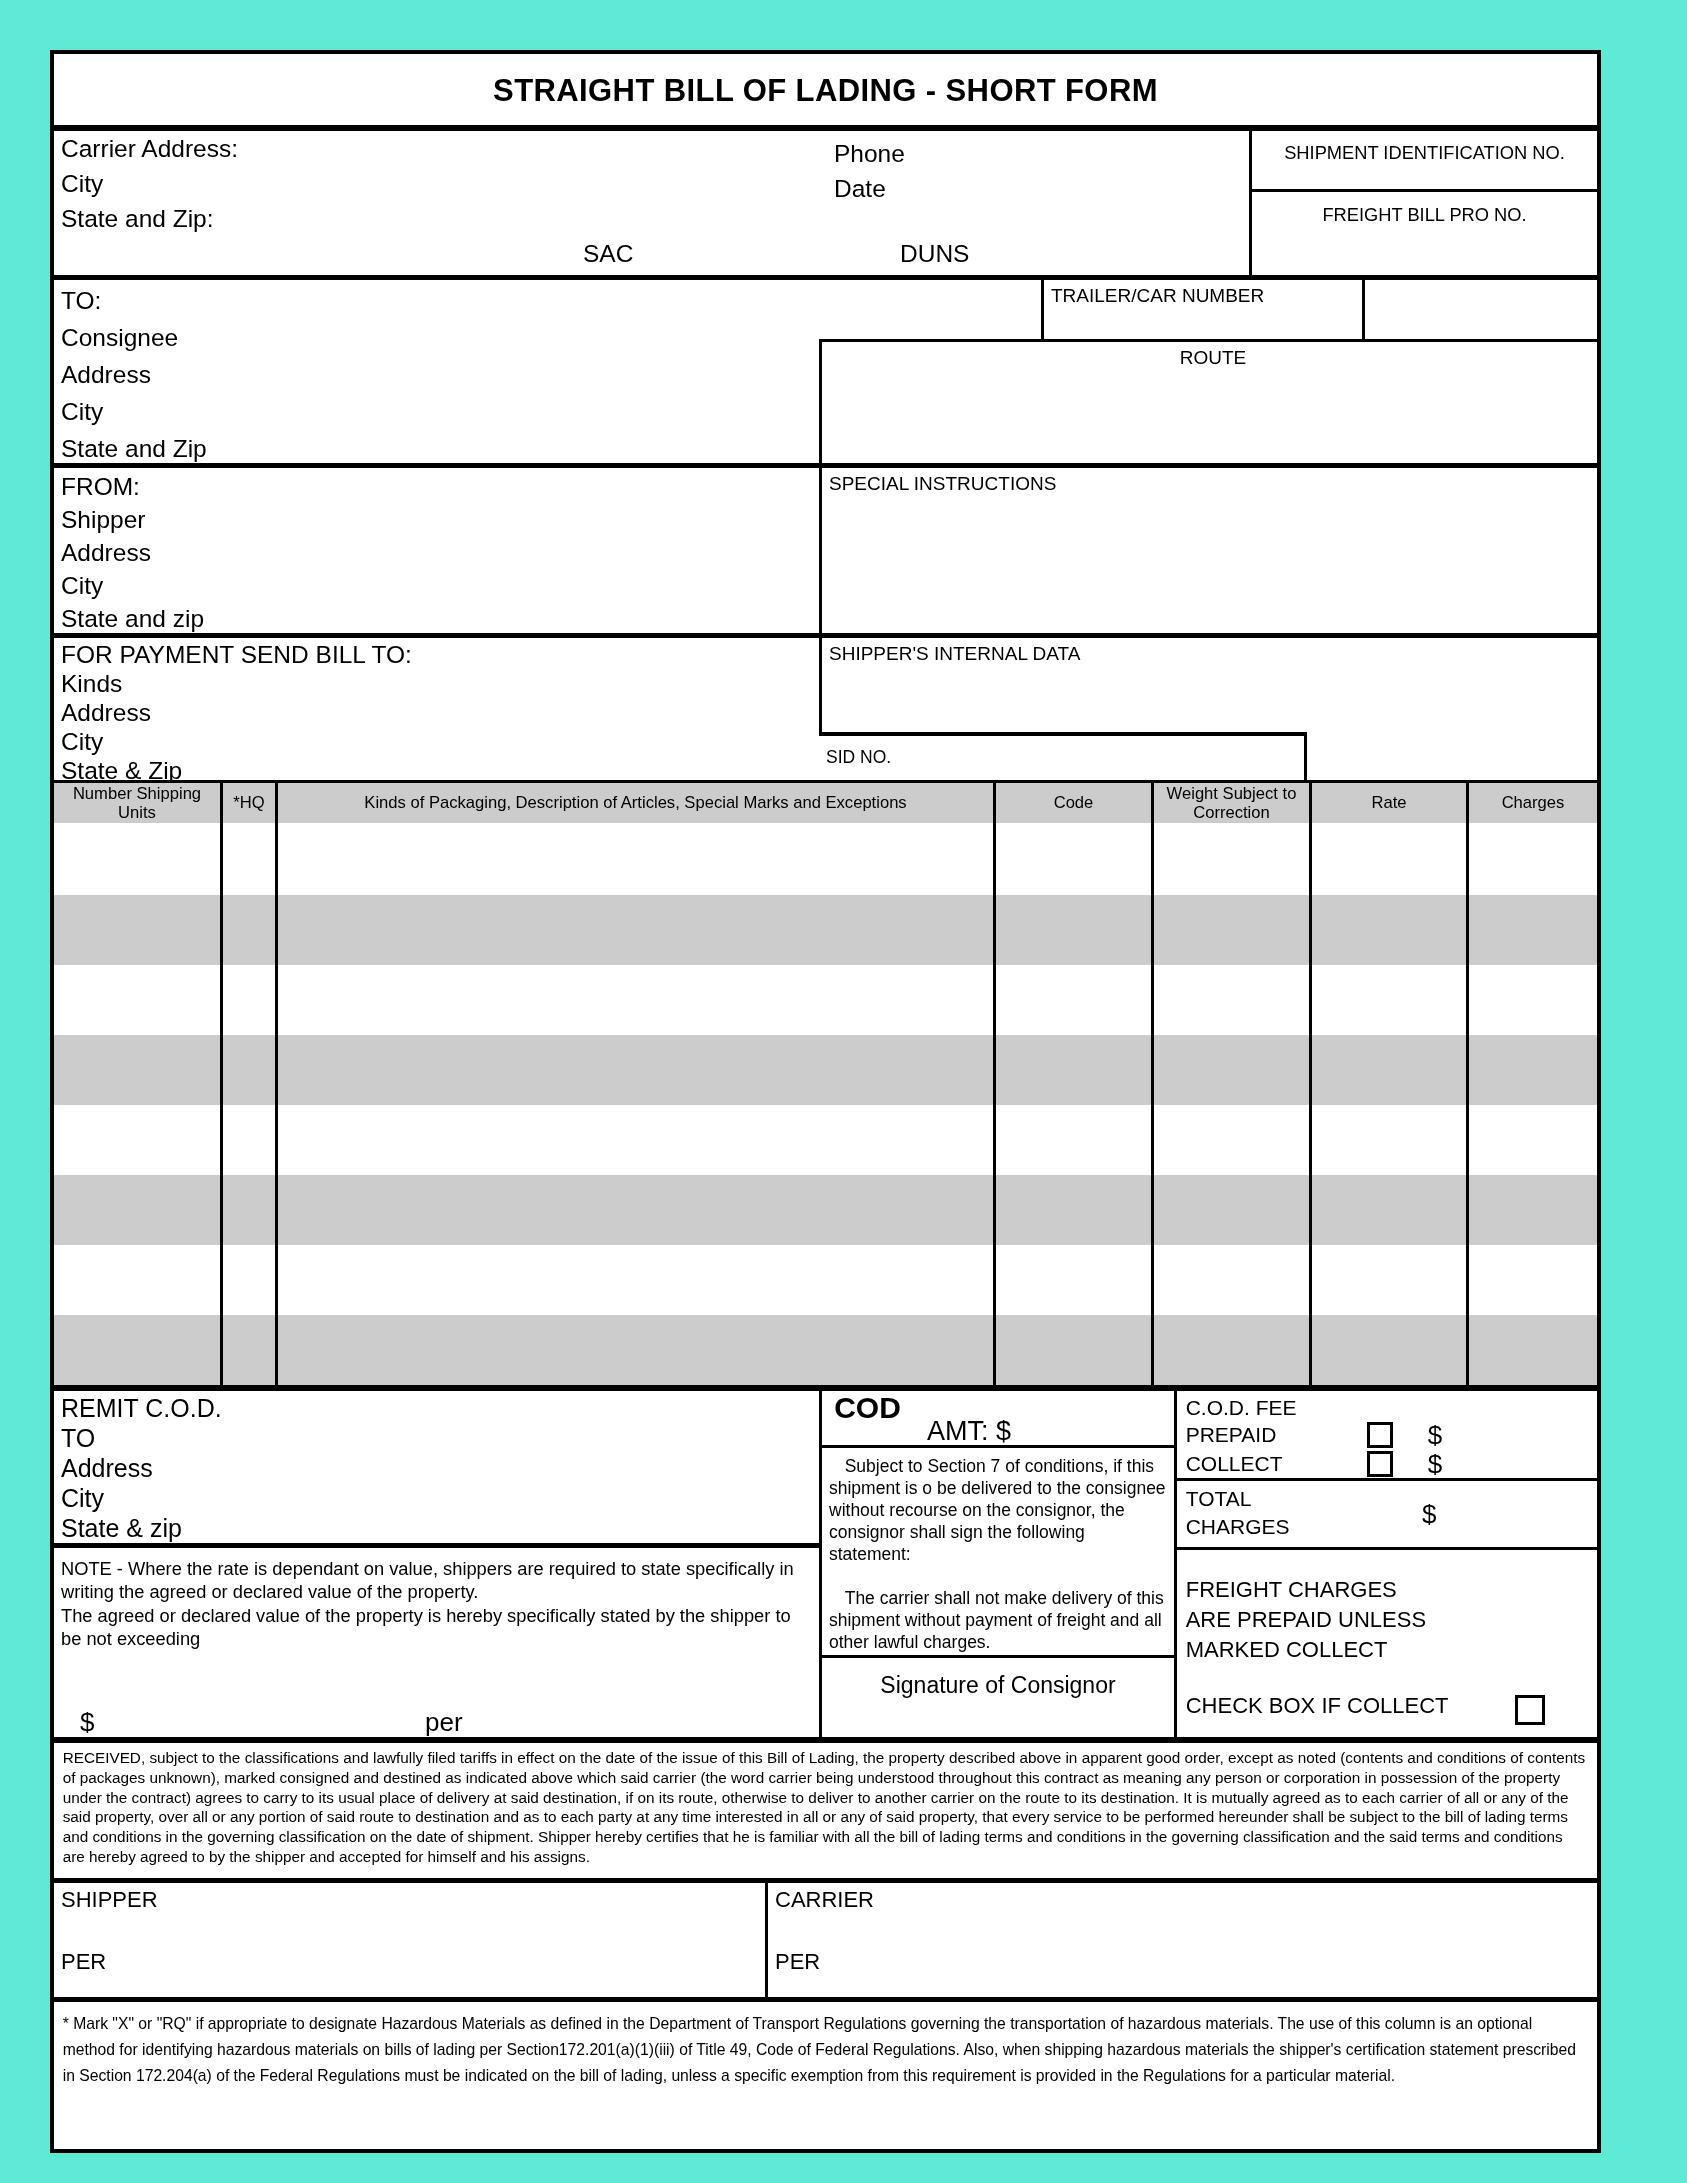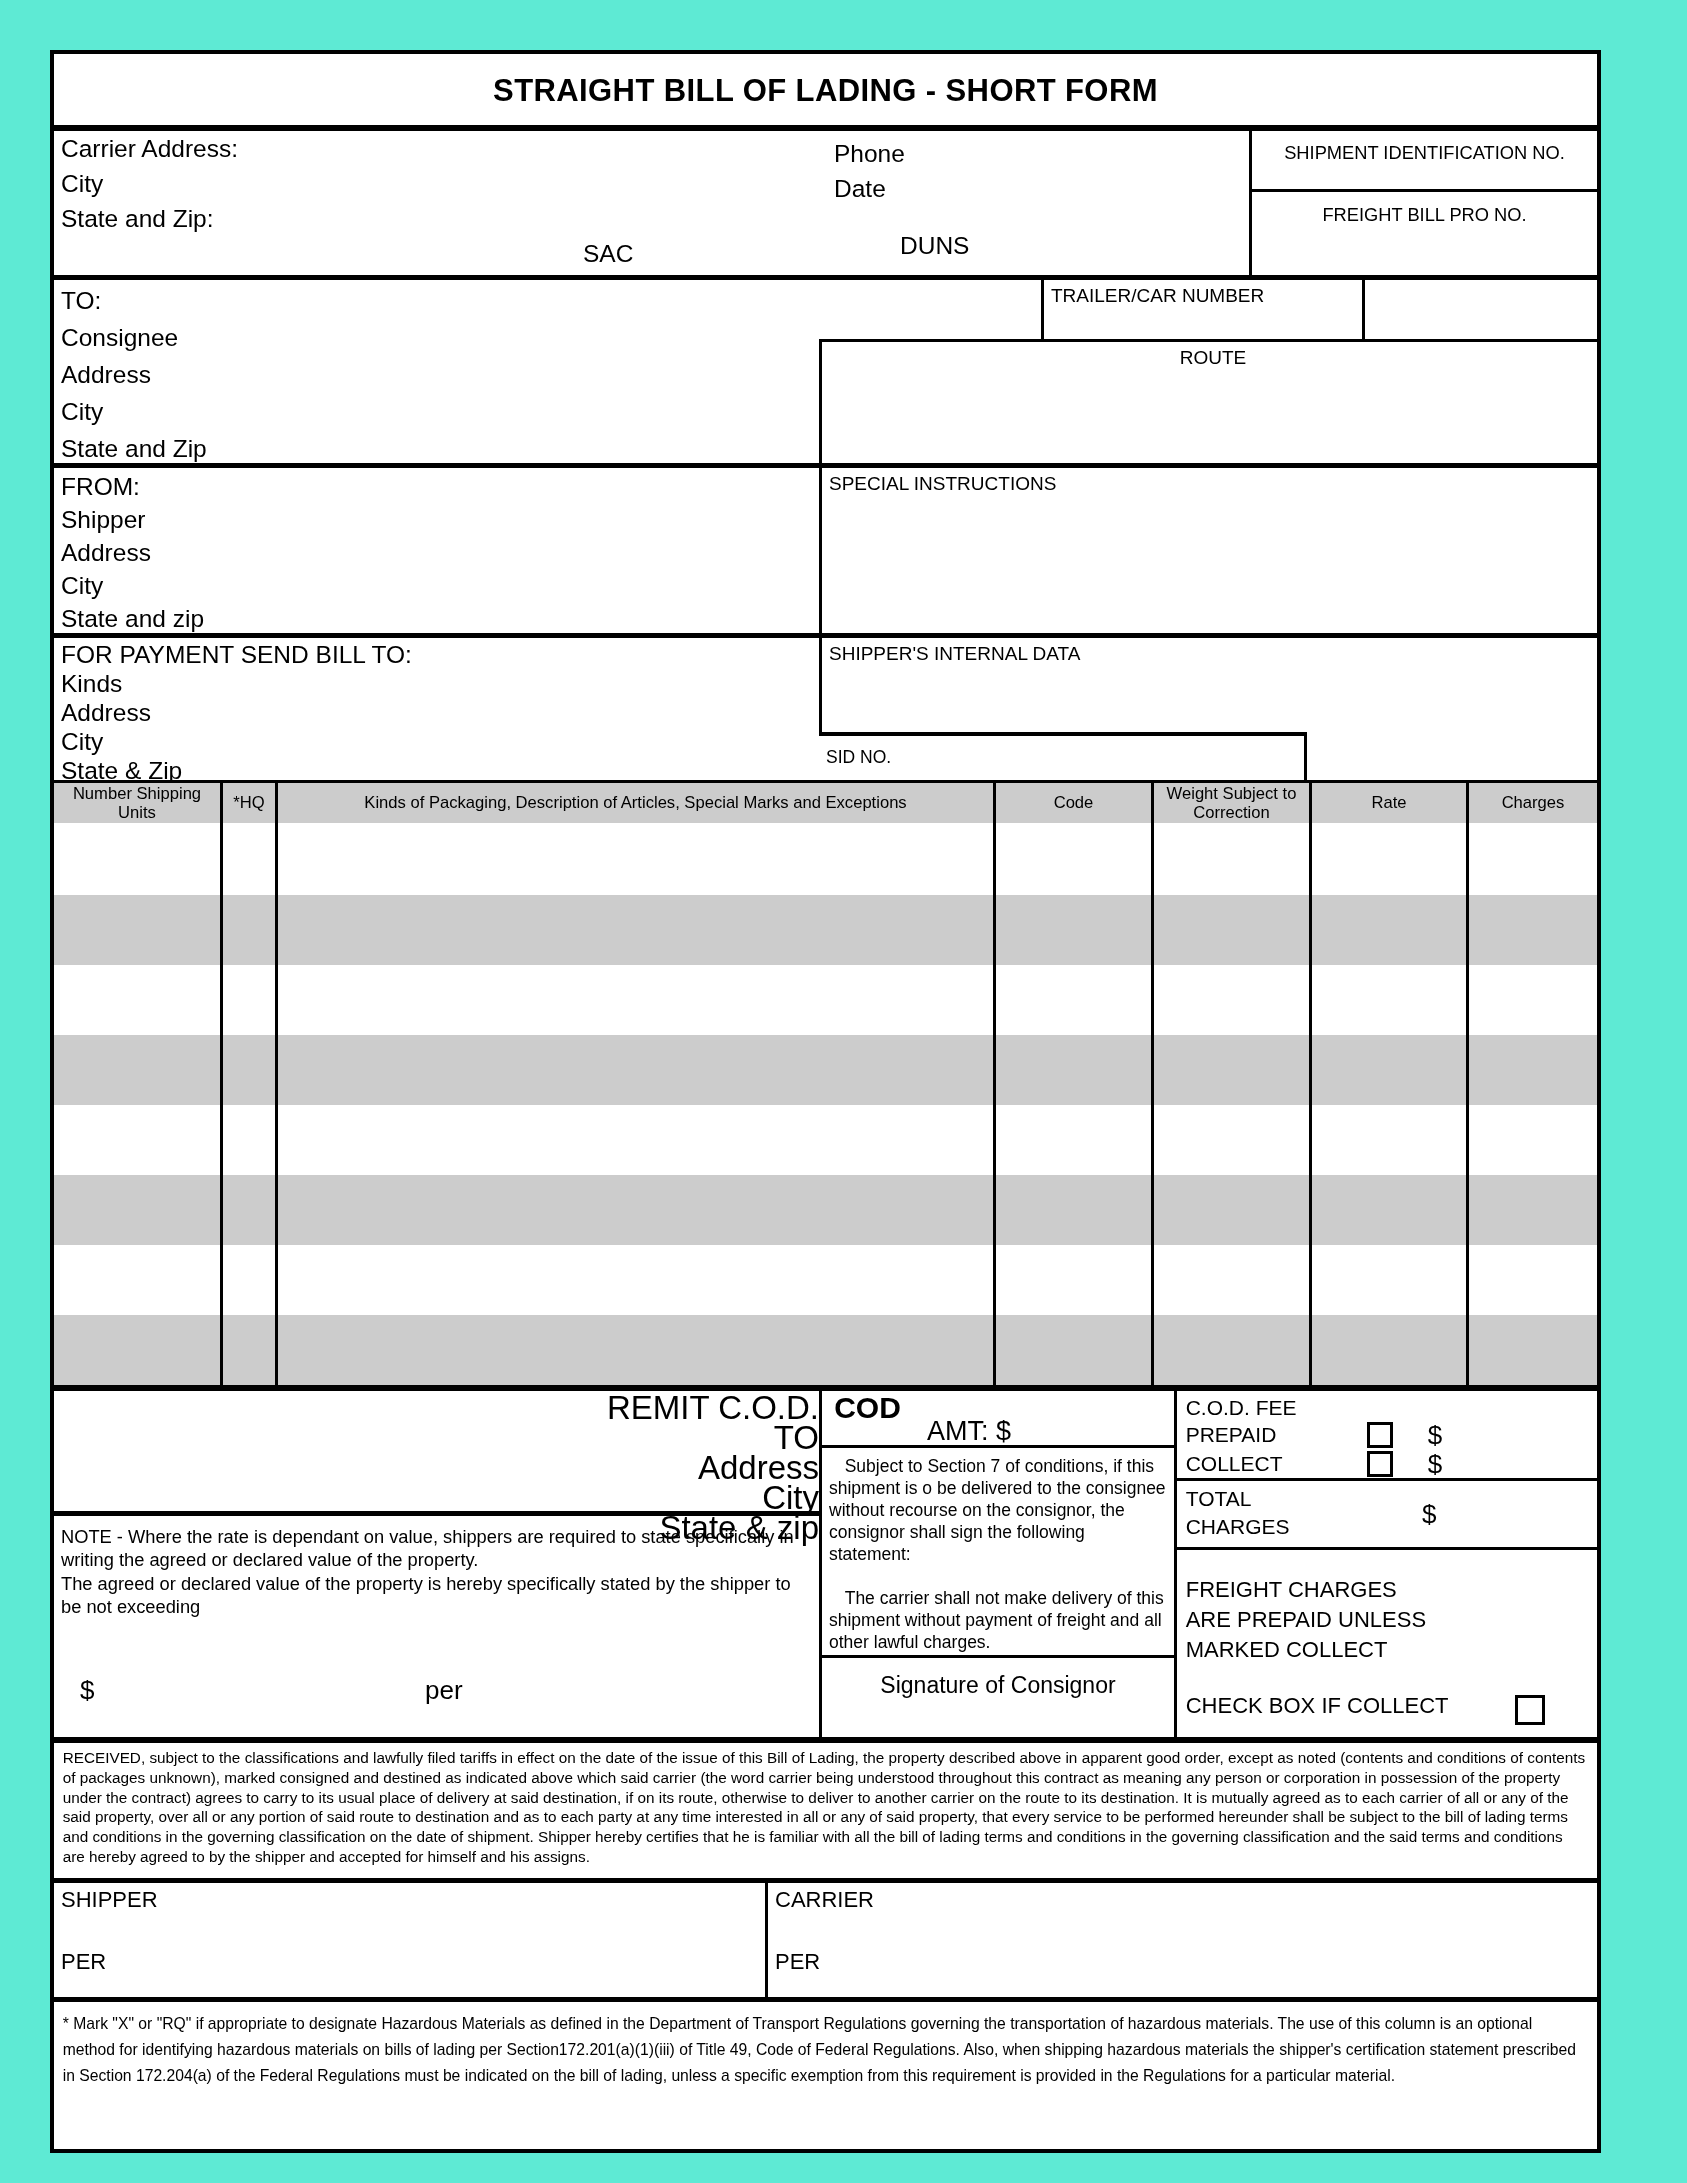--- a/index.html
+++ b/index.html
@@ -45,21 +45,21 @@
   .c0{width:166px;flex:none;} .c1{width:55px;flex:none;} .c2{width:718px;flex:none;}
   .c3{width:158px;flex:none;} .c4{width:158px;flex:none;} .c5{width:157px;flex:none;} .c6{flex:1;}
   .trow { display:flex; height:70px; }
   .trow.first { height:72px; }
   .trow.gray { background:#cccccc; }
   .tcell { box-sizing:border-box; border-left:3.5px solid #000; height:100%; }
 
   
   .sec-remit { height:352px; border-top:6.1px solid #000; display:flex; }
   .remit-left { width:765px; flex:none; box-sizing:border-box; position:relative; }
-  .remit-box { height:120px; padding:1.7px 0 0 7px; font-size:33px; line-height:30px; box-sizing:border-box;text-align:right; }
+  .remit-box { height:152px; padding:1.7px 0 0 7px; font-size:25px; line-height:30px; box-sizing:border-box; }
   .note-box { border-top:5.2px solid #000; height:200px; box-sizing:border-box; padding:8.7px 7px 0 7px; font-size:18.3px; line-height:23.6px; position:relative; }
   .money-dollar { position:absolute; left:26px; bottom:8.7px; font-size:26px; }
   .money-per { position:absolute; left:371px; bottom:8.7px; font-size:26px; }
   .remit-mid { width:355px; flex:none; border-left:3.5px solid #000; box-sizing:border-box; display:flex; flex-direction:column; }
   .cod-head { height:54px; position:relative; flex:none; }
   .cod-big { position:absolute; left:12.2px; top:0px; font-size:30px; font-weight:bold; }
   .cod-amt { position:absolute; left:105px; top:24.5px; font-size:27px; }
   .subject-box { border-top:3.5px solid #000; height:210px; flex:none; box-sizing:border-box; font-size:17.5px; line-height:22px; padding:7px 7px 0 7px; }
   .subject-box .p { text-indent:15.7px; margin:0 0 0 0; }
   .subject-box .gap { height:22px; }
@@ -102,21 +102,21 @@
 
     <div class="sec sec-carrier">
       <div class="pad-left">
         <div class="lbl-28">Carrier Address:</div>
         <div class="lbl-28">City</div>
         <div class="lbl-28">State and Zip:</div>
       </div>
       <div class="abs lbl-28" style="left:780px; top:5.2px;">Phone</div>
       <div class="abs lbl-28" style="left:780px; top:40px;">Date</div>
       <div class="abs lbl-28" style="left:529px; top:105px;">SAC</div>
-      <div class="abs lbl-28" style="left:846px; top:97px;">DUNS</div>
+      <div class="abs lbl-28" style="left:846px; top:105px;">DUNS</div>
       <div class="carrier-right">
         <div class="ship-id-box">
           <span>SHIPMENT IDENTIFICATION NO.</span>
         </div>
         <div class="freight-pro-box">
           <span>FREIGHT BILL PRO NO.</span>
         </div>
       </div>
     </div>
 

